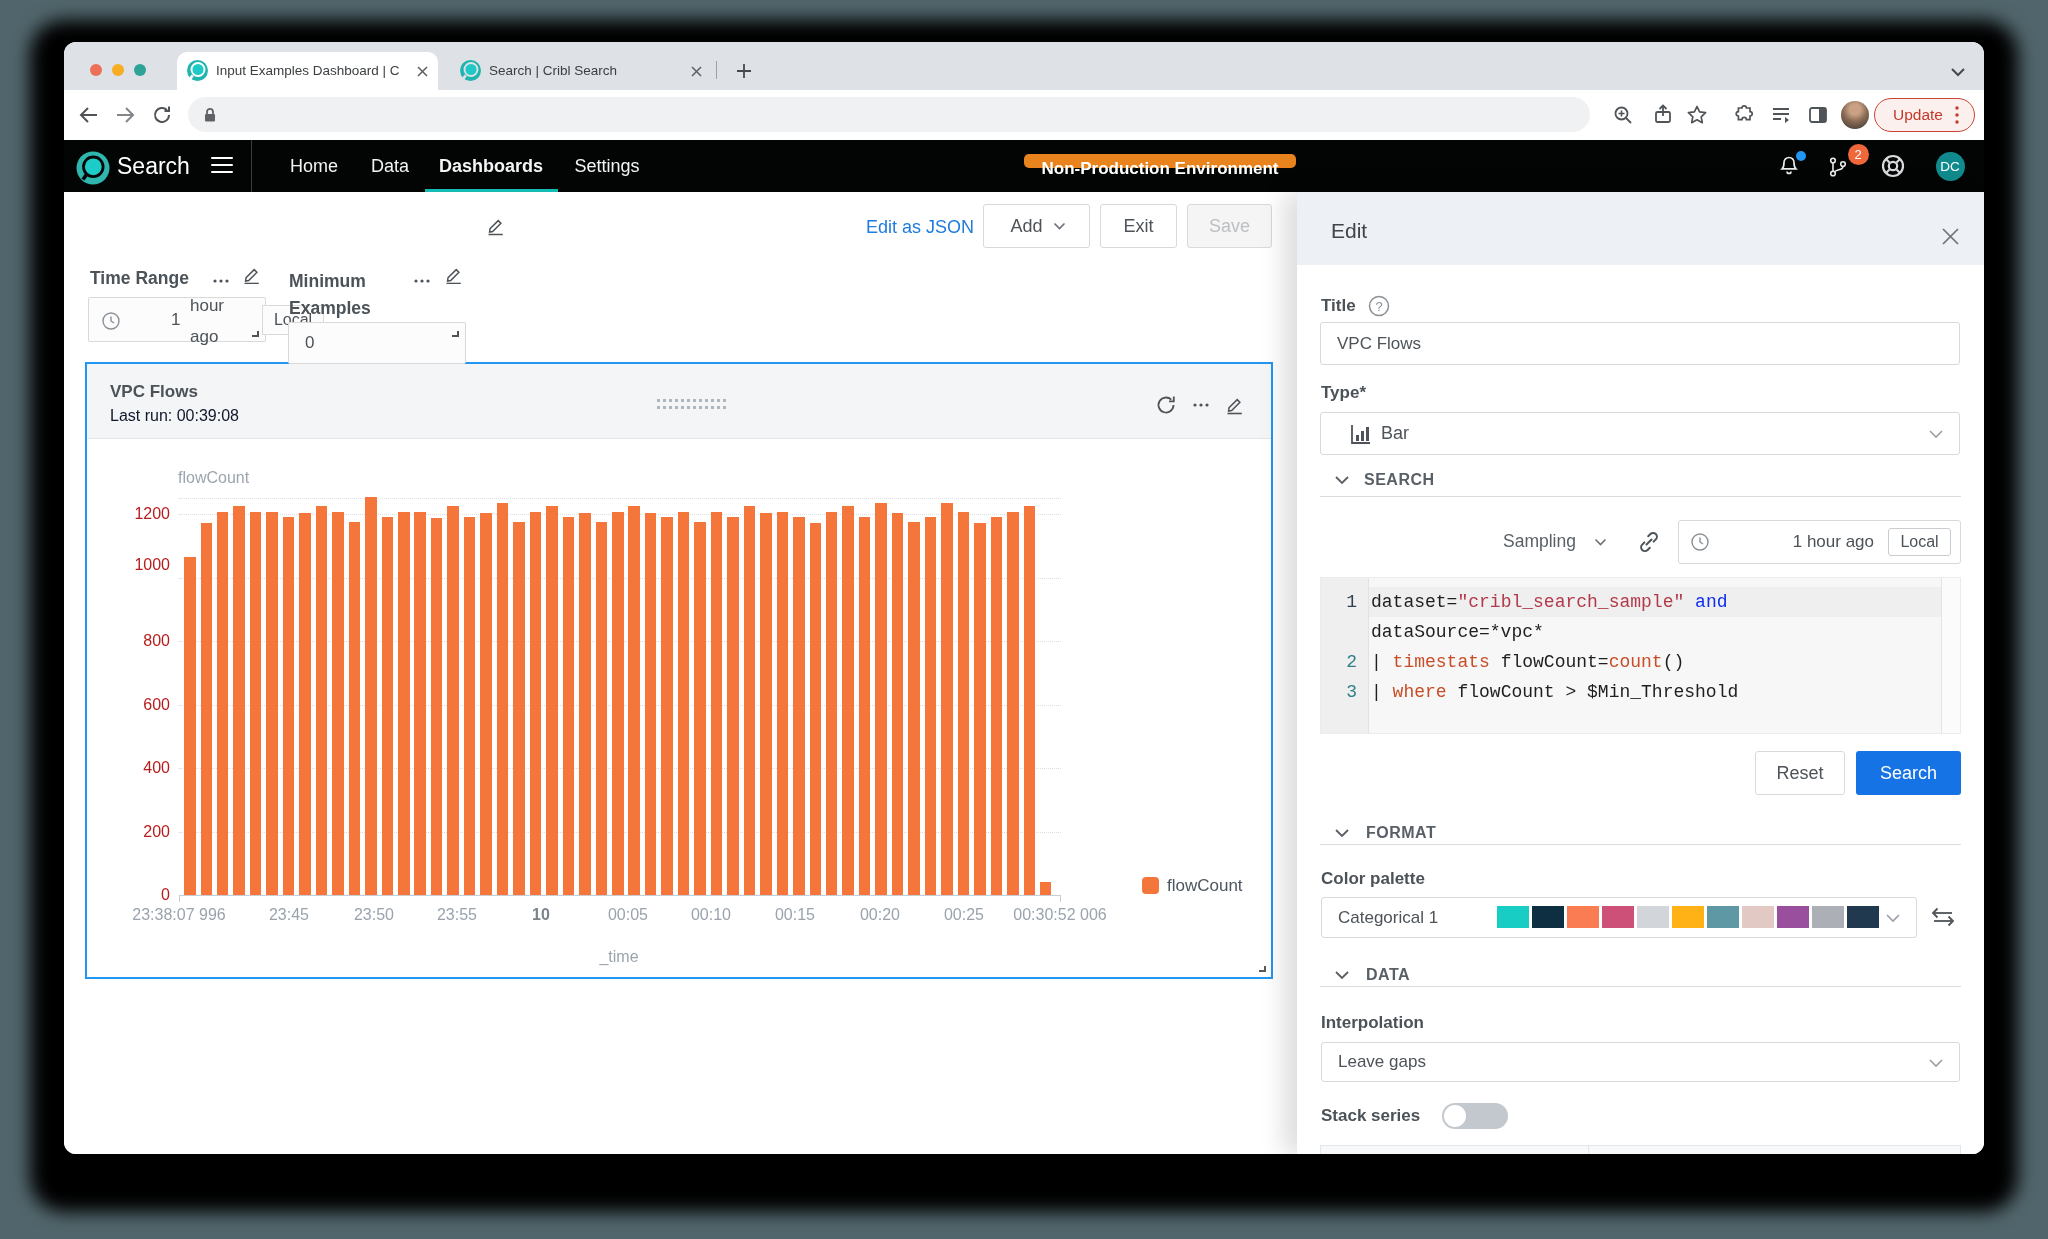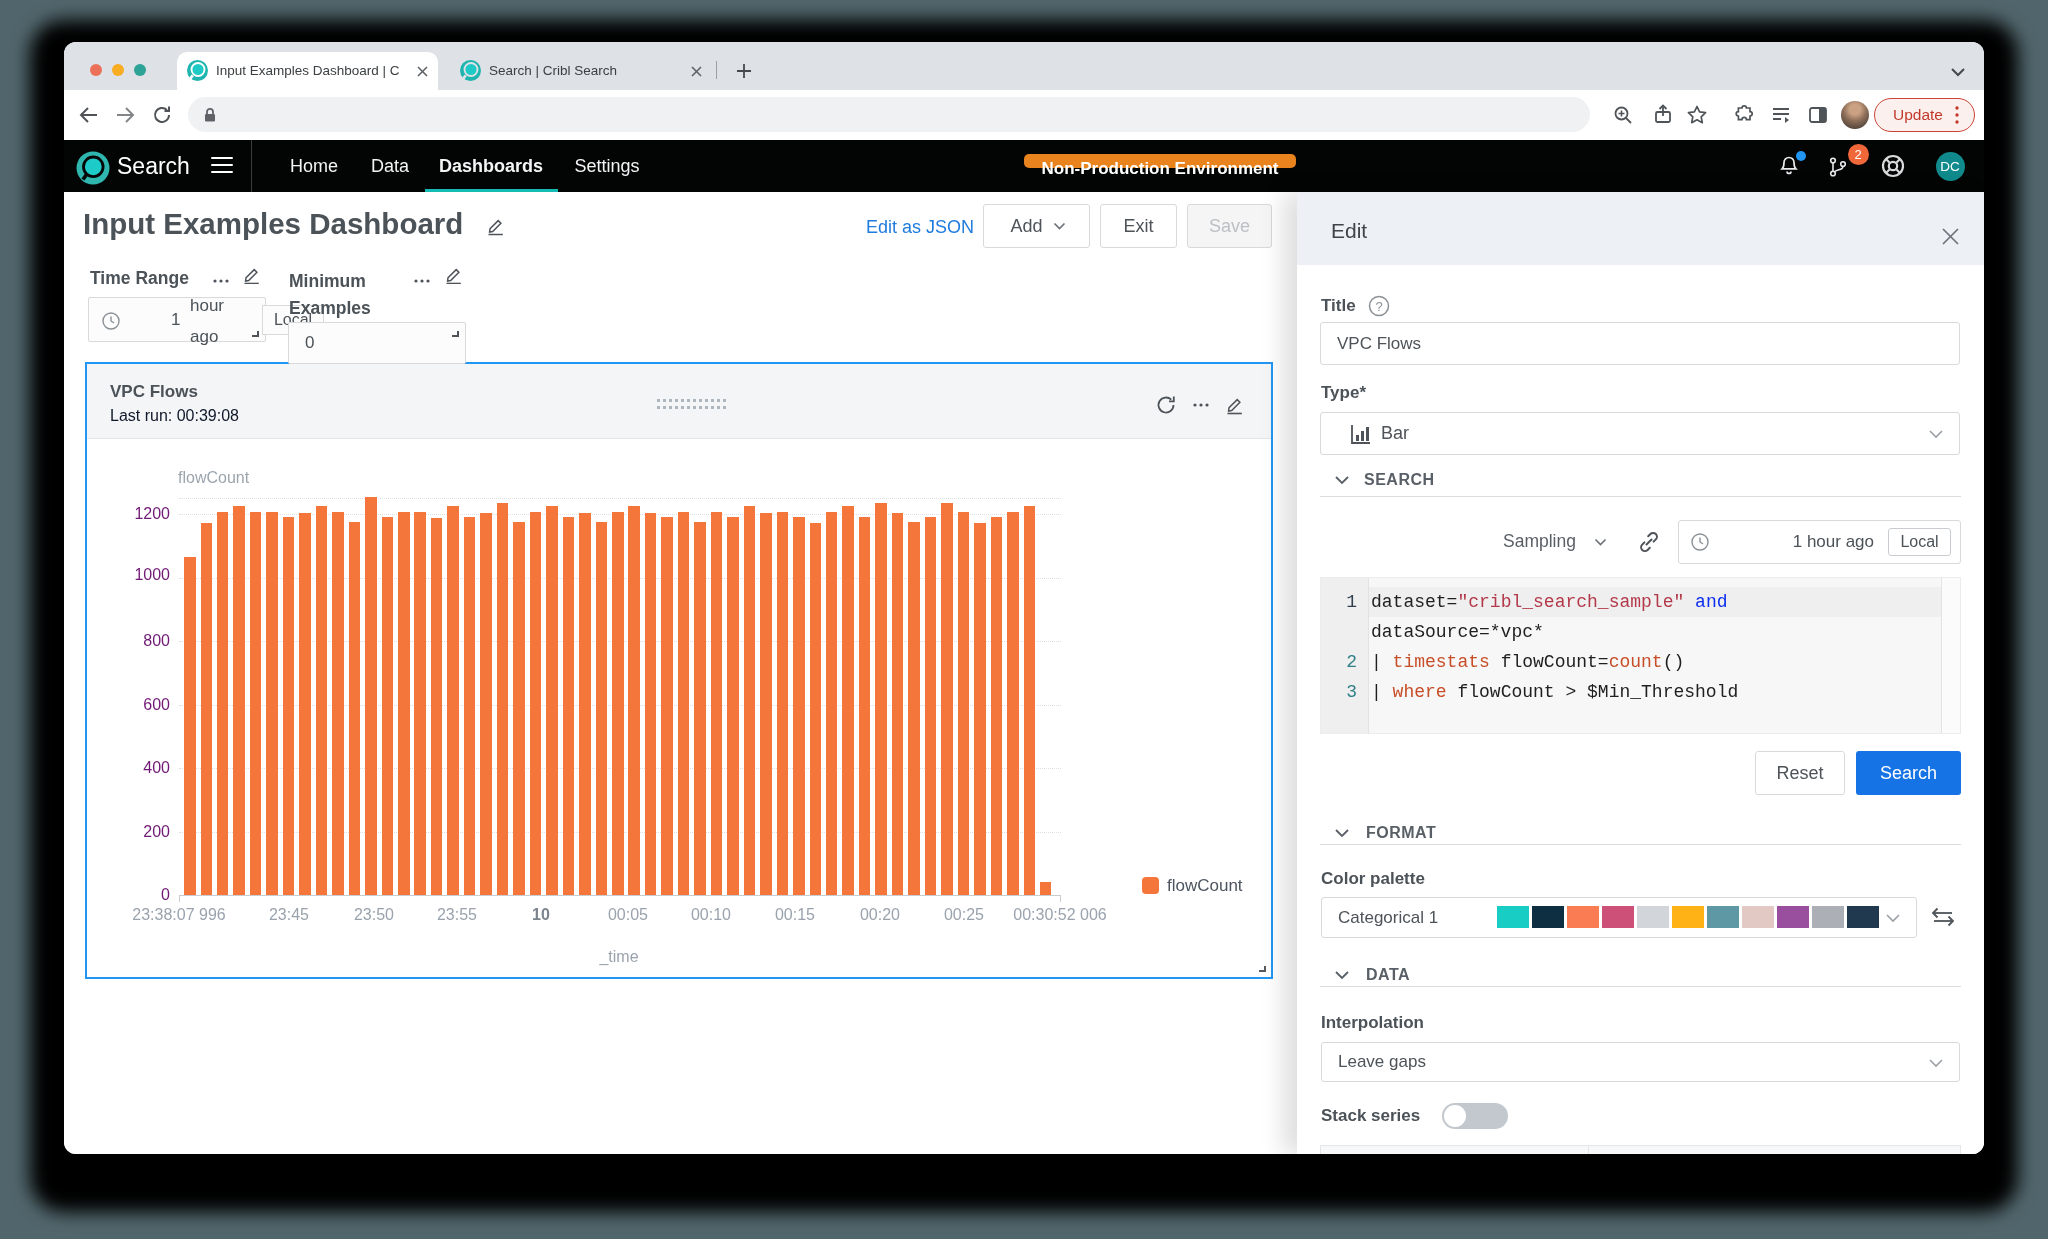--- a/index.html
+++ b/index.html
@@ -27,21 +27,21 @@
 .h1{position:absolute;left:19px;top:15px;font-size:29.5px;font-weight:600;color:#4b5258}
 .btn{position:absolute;top:12px;height:44px;border:1px solid #d9d9d9;border-radius:3px;background:#fff;
  font-size:18px;color:#4d5358;text-align:center;line-height:42px}
 .lbl{position:absolute;font-size:17.5px;font-weight:700;color:#4b5258}
 .inp{position:absolute;background:#fcfcfc;border:1px solid #d9d9d9;border-radius:2px}
 .cornermark{position:absolute;width:7px;height:6px;border-right:2px solid #4d5358;border-bottom:2px solid #4d5358}
 
 .panel{position:absolute;left:21px;top:170px;width:1188px;height:617px;border:2px solid #2196f3;background:#fff}
 .phead{position:absolute;left:0;top:0;width:100%;height:75px;background:#f4f5f6;border-bottom:1px solid #e2e4e6}
 .grid{position:absolute;left:92px;width:882px;height:0;border-top:1px dotted #dcdfe3}
-.ylab{position:absolute;width:57px;text-align:right;font-size:16px;color:#701a75;height:16px;line-height:16px}
+.ylab{position:absolute;width:57px;text-align:right;font-size:16px;color:#b91c1c;height:16px;line-height:16px}
 .xlab{position:absolute;width:170px;margin-left:-85px;text-align:center;top:542px;font-size:16px;color:#9aa3ad;height:18px;line-height:18px}
 .bar{position:absolute;width:11.5px;background:#f4763b}
 
 .epanel{position:absolute;left:1233px;top:0;width:687px;height:962px;background:#fff;box-shadow:-14px 0 22px rgba(0,0,0,.13)}
 .ehead{position:absolute;left:0;top:0;width:100%;height:73px;background:#edf1f6}
 .elbl{position:absolute;font-size:17px;font-weight:700;color:#4b5258;height:22px;line-height:22px}
 .esel{position:absolute;border:1px solid #d9d9d9;border-radius:3px;background:#fff}
 .sechdr{position:absolute;font-size:16px;font-weight:700;color:#595f66;letter-spacing:.5px;height:20px;line-height:20px}
 .hr{position:absolute;left:23px;width:641px;height:0;border-top:1px solid #dadde0}
 .chev{stroke:#9aa0a6;stroke-width:1.6;fill:none}
@@ -170,21 +170,20 @@
 <svg class="abs" style="left:1816px;top:111px" width="26" height="26" viewBox="0 0 26 26">
       <circle cx="13" cy="13" r="10" fill="none" stroke="#d8dadb" stroke-width="2.2"></circle>
       <circle cx="13" cy="13" r="4.2" fill="none" stroke="#d8dadb" stroke-width="2.2"></circle>
       <line x1="6" y1="6" x2="9.5" y2="9.5" stroke="#d8dadb" stroke-width="2.2"></line>
       <line x1="20" y1="6" x2="16.5" y2="9.5" stroke="#d8dadb" stroke-width="2.2"></line>
       <line x1="6" y1="20" x2="9.5" y2="16.5" stroke="#d8dadb" stroke-width="2.2"></line>
       <line x1="20" y1="20" x2="16.5" y2="16.5" stroke="#d8dadb" stroke-width="2.2"></line>
     </svg>
 <div class="abs" style="left:1871.5px;top:109.5px;width:29px;height:29px;border-radius:50%;background:#108a8c;color:#fff;font-size:13.5px;font-weight:400;text-align:center;line-height:29px">DC</div>
 <div class="main">
-<div class="h1">Input Examples Dashboard</div>
 <svg class="abs" style="left:422px;top:24px" width="22" height="22" viewBox="0 0 22 22">
         <path d="M4 12.8 L12.2 4.6 L14.9 7.3 L6.7 15.5 L3.6 16 Z" fill="none" stroke="#4d5358" stroke-width="1.5"></path>
         <line x1="2.5" y1="18.5" x2="16.8" y2="18.5" stroke="#4d5358" stroke-width="1.6"></line>
       </svg>
 <div class="abs" style="left:802px;top:25px;font-size:18px;color:#1f7bde">Edit as JSON</div>
 <div class="btn" style="left:919px;width:107px">Add&nbsp;&nbsp;&nbsp;&nbsp;</div>
 <svg class="abs" style="left:989px;top:30px" width="13" height="9" viewBox="0 0 13 9">
         <polyline points="1.5,1.5 6.5,6.5 11.5,1.5" class="chev" style="stroke:#6b7177"></polyline>
       </svg>
 <div class="btn" style="left:1036px;width:77px">Exit</div>
@@ -243,21 +242,21 @@
 <div class="ylab" style="left:26px;top:523px">0</div>
 <div class="grid" style="top:467.5px"></div>
 <div class="ylab" style="left:26px;top:459.5px">200</div>
 <div class="grid" style="top:404px"></div>
 <div class="ylab" style="left:26px;top:396px">400</div>
 <div class="grid" style="top:340.5px"></div>
 <div class="ylab" style="left:26px;top:332.5px">600</div>
 <div class="grid" style="top:277px"></div>
 <div class="ylab" style="left:26px;top:269px">800</div>
 <div class="grid" style="top:213.5px"></div>
-<div class="ylab" style="left:26px;top:203px">1000</div>
+<div class="ylab" style="left:26px;top:193px">1000</div>
 <div class="grid" style="top:150px"></div>
 <div class="ylab" style="left:26px;top:142px">1200</div>
 <div class="grid" style="top:134px"></div>
 <div class="abs" style="left:92px;top:531px;width:882px;height:1px;background:#c8cdd2"></div>
 <div class="abs" style="left:92px;top:531px;width:1px;height:7px;background:#c8cdd2"></div>
 <div class="abs" style="left:973px;top:531px;width:1px;height:7px;background:#c8cdd2"></div>
 <div class="abs" style="left:91px;top:105px;font-size:16px;color:#9ca5ae">flowCount</div>
 <div class="bar" style="left:97.0px;top:193px;height:338px"></div>
 <div class="bar" style="left:113.5px;top:159px;height:372px"></div>
 <div class="bar" style="left:129.9px;top:148px;height:383px"></div>

